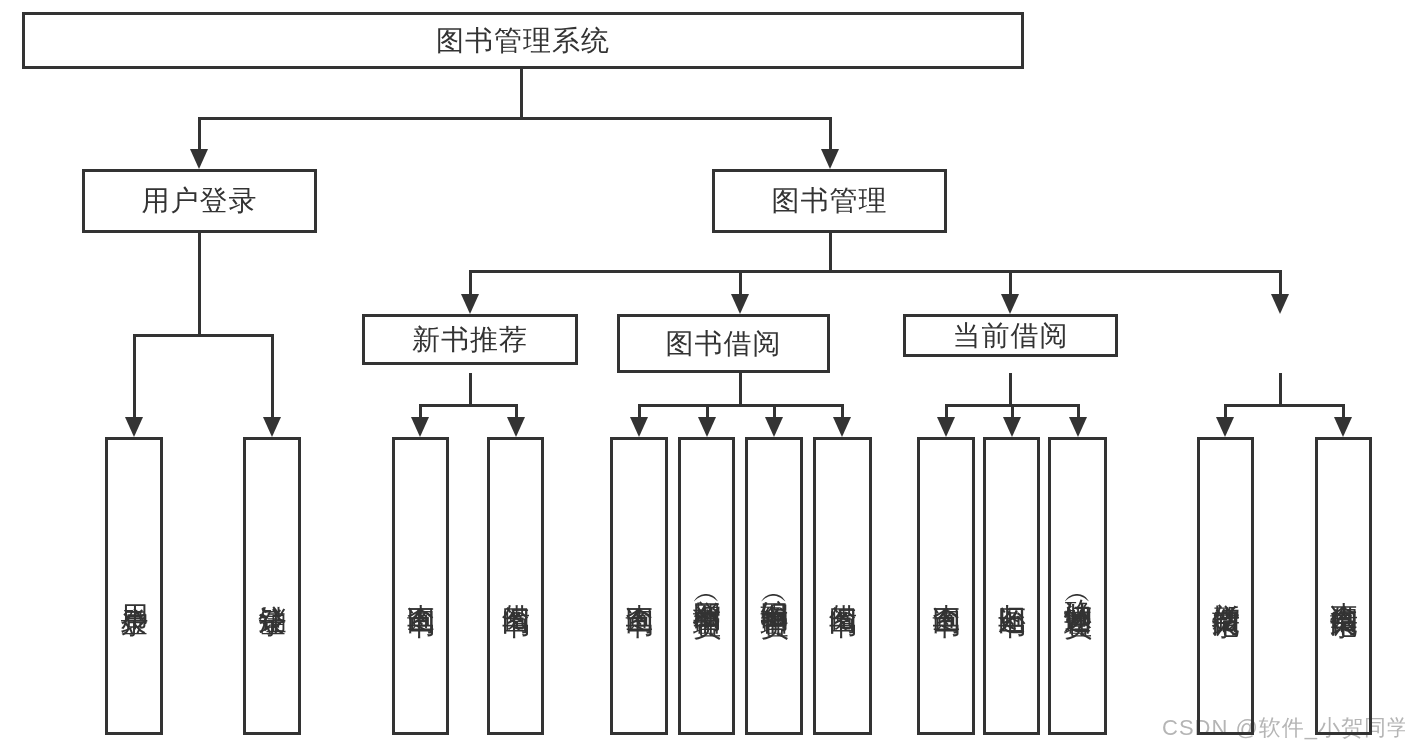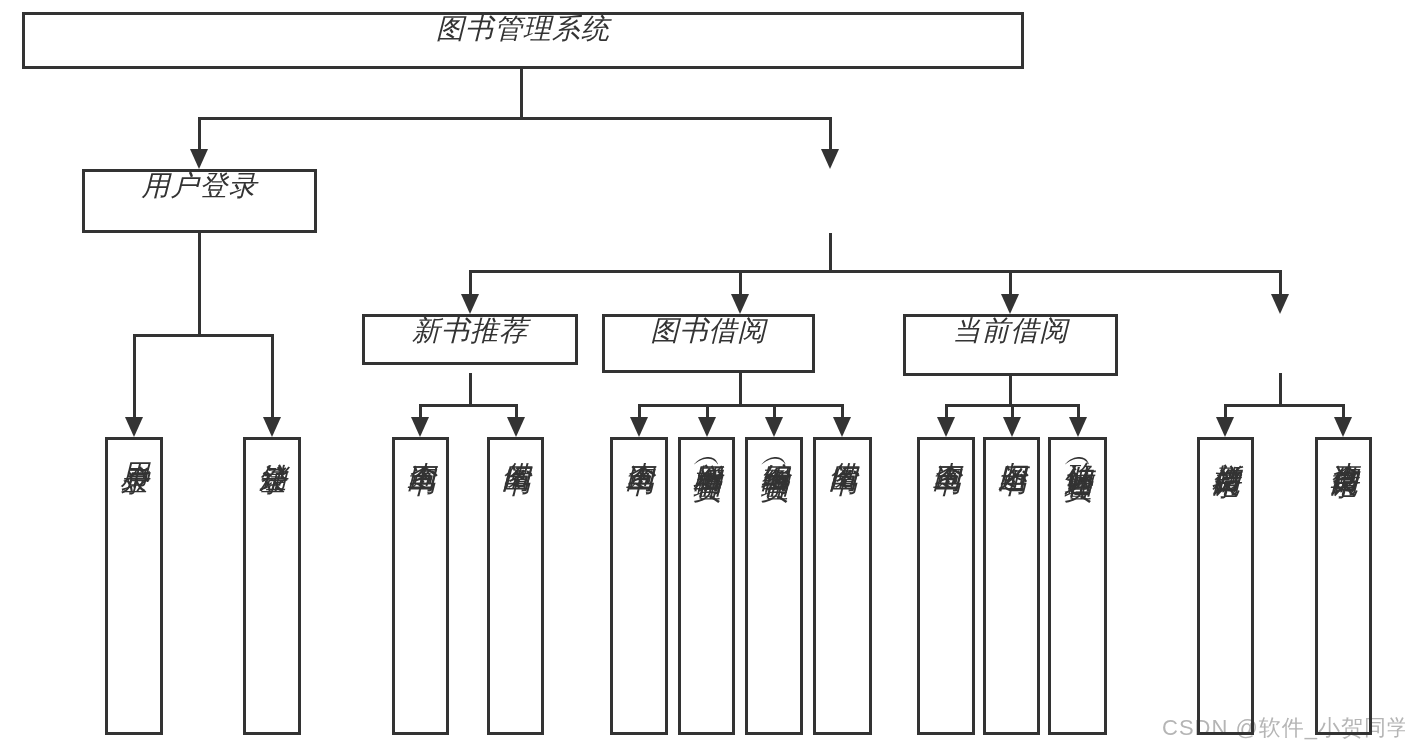--- a/index.html
+++ b/index.html
@@ -2,22 +2,22 @@
 <html><head>
 <meta charset="utf-8">
 <style>
   html,body{margin:0;padding:0;background:#fff;}
   .canvas{
     position:relative;width:1405px;height:747px;background:#fff;overflow:hidden;
     font-family:"Liberation Serif","DejaVu Serif",serif;color:#333;
   }
   .box{
     position:absolute;border:3px solid #333;box-sizing:border-box;background:transparent;
-    display:flex;justify-content:center;
-    font-size:28px;letter-spacing:1px;line-height:1;white-space:nowrap;font-style:italic;
+    display:flex;align-items:center;justify-content:center;
+    font-size:28px;letter-spacing:1px;line-height:1;white-space:nowrap;
   }
   .leaf span{
     writing-mode:vertical-rl;text-orientation:mixed;letter-spacing:2px;
   }
   .vl{position:absolute;width:3px;background:#333;}
   .hl{position:absolute;height:3px;background:#333;}
   .arr{
     position:absolute;width:0;height:0;
     border-left:9px solid transparent;border-right:9px solid transparent;
     border-top:20px solid #333;
@@ -93,28 +93,31 @@
   <div class="vl" style="left:1342px;top:404px;height:15px"></div>
   <div class="arr" style="left:1334px;top:417px"></div>
 
   <div class="box" style="left:22px;top:12px;width:1002px;height:57px">
     <span>图书管理系统</span>
   </div>
 
   <div class="box" style="left:82px;top:169px;width:235px;height:64px">
     <span>用户登录</span>
   </div>
+  <div class="box" style="left:712px;top:169px;width:235px;height:64px">
+    <span>图书管理</span>
+  </div>
 
   <div class="box" style="left:362px;top:314px;width:216px;height:51px">
     <span>新书推荐</span>
   </div>
-  <div class="box" style="left:602px;top:314px;width:213px;height:59px">
+  <div class="box" style="left:617px;top:314px;width:213px;height:59px">
     <span>图书借阅</span>
   </div>
-  <div class="box" style="left:903px;top:314px;width:215px;height:62px">
+  <div class="box" style="left:903px;top:314px;width:215px;height:43px">
     <span>当前借阅</span>
   </div>
 
   <div class="box leaf" style="left:105px;top:437px;width:58px;height:298px">
     <span>用户登录</span>
   </div>
   <div class="box leaf" style="left:243px;top:437px;width:58px;height:298px">
     <span>注销登录</span>
   </div>
 

